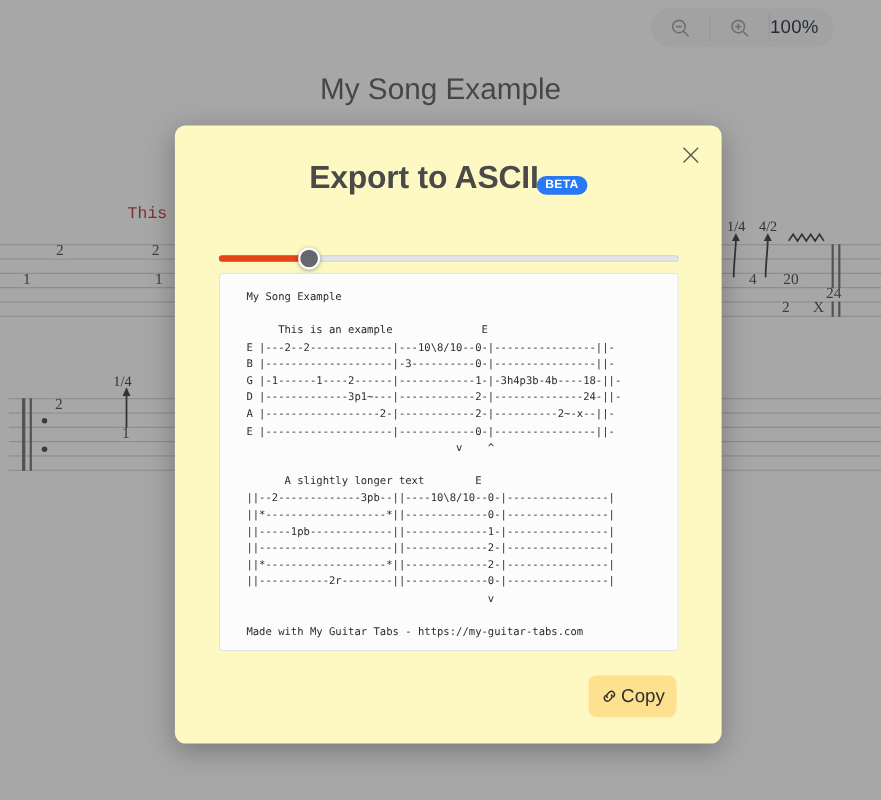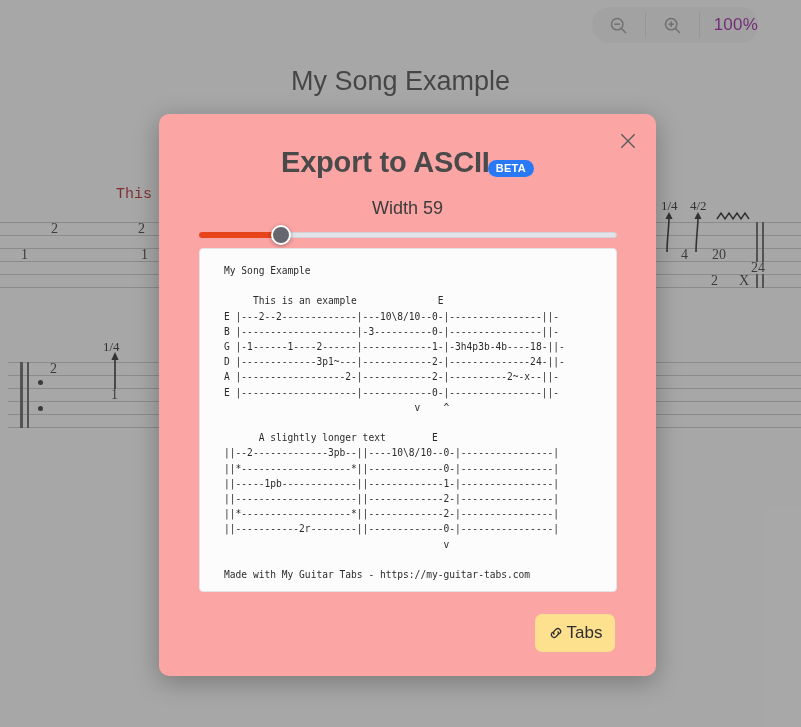--- a/index.html
+++ b/index.html
@@ -45,22 +45,22 @@
   }
   .zoom-seg.btn { width: 53px; cursor: pointer; }
   .zoom-div {
     width: 1px;
     height: 26px;
     background: #9d9d9d;
   }
   #zoom-level {
     width: 58px;
     font-size: 17px;
-    color: #701a75;
-    text-align: right;
+    color: #0f172a;
+    text-align: left;
     letter-spacing: .2px;
   }
 
   
   #song-title {
     position: absolute;
     top: 66px;
     left: 0;
     width: 801px;
     text-align: center;
@@ -118,21 +118,21 @@
     position: absolute;
     inset: 0;
     background: rgba(130,130,130,0.18);
   }
   #modal {
     position: absolute;
     left: 159px;
     top: 114px;
     width: 497px;
     height: 562px;
-    background: #fca5a5;
+    background: #fef9c3;
     border-radius: 10px;
     box-shadow: 0 6px 26px rgba(0,0,0,0.28);
   }
   #close-btn {
     position: absolute;
     right: 14px;
     top: 13px;
     width: 28px;
     height: 28px;
     display: flex;
@@ -355,21 +355,20 @@
       <svg width="20" height="20" viewBox="0 0 24 24" fill="none" stroke="#5b5b5b" stroke-width="1.6">
         <line x1="4" y1="4" x2="20" y2="20"></line>
           <line x1="20" y1="4" x2="4" y2="20"></line>
       </svg>
     </div>
 
     <div id="modal-title-row">
       <span id="modal-title">Export to ASCII</span><span id="beta-badge">BETA</span>
     </div>
 
-    <div id="width-label">Width 59</div>
 
     <div id="slider-wrap">
       <div id="slider-track"></div>
       <div id="slider-fill" style="width: 81.51px; background: rgb(232, 68, 26);"></div>
       <div id="slider-thumb" style="left: 71.51px; background: rgb(102, 102, 110);"></div>
     </div>
 
     <div id="ascii-box">
       <pre id="ascii-pre">My Song Example
 
@@ -394,17 +393,17 @@
 Made with My Guitar Tabs - https://my-guitar-tabs.com</pre>
     </div>
 
     <button id="copy-btn" style="background: rgb(253, 225, 143);">
       <span style="display:flex;align-items:center;">
         <svg width="16" height="16" viewBox="0 0 24 24" fill="none" stroke="#2f2f2f" stroke-width="1.9">
           <path d="M9.5 14.5 a4.2 4.2 0 0 1 0-5.6 l2.6-2.6 a4.2 4.2 0 0 1 5.9 5.9 l-1.2 1.2"></path>
           <path d="M14.5 9.5 a4.2 4.2 0 0 1 0 5.6 l-2.6 2.6 a4.2 4.2 0 0 1 -5.9 -5.9 l1.2 -1.2"></path>
         </svg>
       </span>
-      <span>Tabs</span>
+      <span>Copy</span>
     </button>
 
   </div>
 </div>
 
 </body></html>

